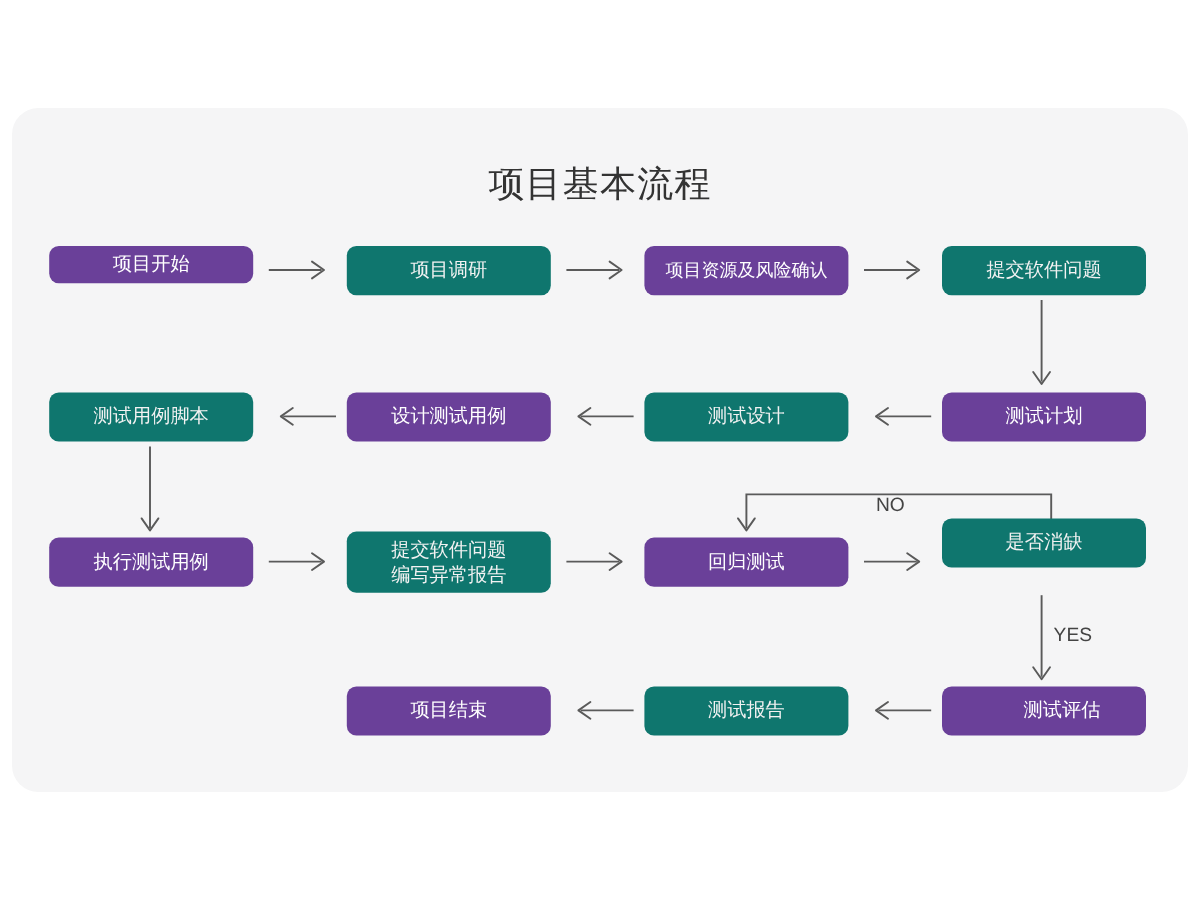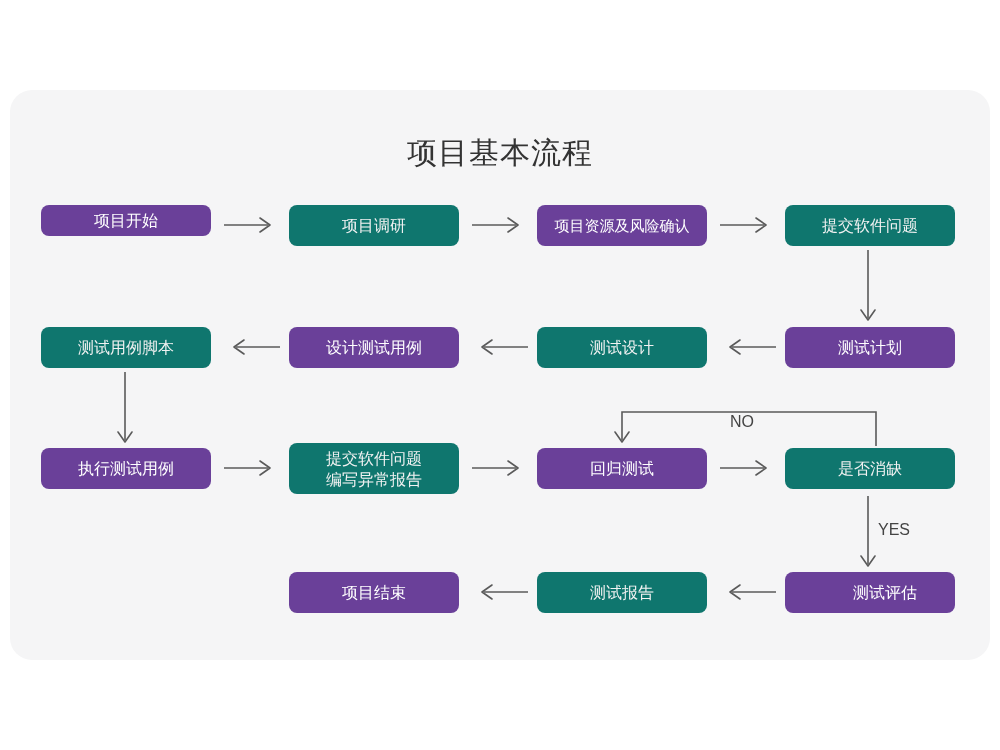--- a/index.html
+++ b/index.html
@@ -176,21 +176,21 @@
 
   <div class="node gray" style="left:41px; top:327px; width:170px; height:41px;">测试用例脚本</div>
   <div class="node purple" style="left:289px; top:327px; width:170px; height:41px;">设计测试用例</div>
   <div class="node gray" style="left:537px; top:327px; width:170px; height:41px;">测试设计</div>
   <div class="node purple" style="left:785px; top:327px; width:170px; height:41px;">测试计划</div>
 
   <div class="node purple" style="left:41px; top:448px; width:170px; height:41px;">执行测试用例</div>
   <div class="node gray" style="left:289px; top:443px; width:170px; height:51px;">提交软件问题
 编写异常报告</div>
   <div class="node purple" style="left:537px; top:448px; width:170px; height:41px;">回归测试</div>
-  <div class="node gray" style="left:785px; top:448px; width:170px; height:41px;">是否消缺</div>
+  <div class="node gray" style="left:785px; top:432px; width:170px; height:41px;">是否消缺</div>
 
   <div class="node purple" style="left:289px; top:572px; width:170px; height:41px;">项目结束</div>
   <div class="node gray" style="left:537px; top:572px; width:170px; height:41px;">测试报告</div>
   <div class="node purple" style="left:785px; top:572px; width:170px; height:41px;padding-left:36px;">测试评估</div>
 
   <div class="edge-label" style="left:730px; top:413px;">NO</div>
   <div class="edge-label" style="left:878px; top:521px;">YES</div>
 
 </div>
 

